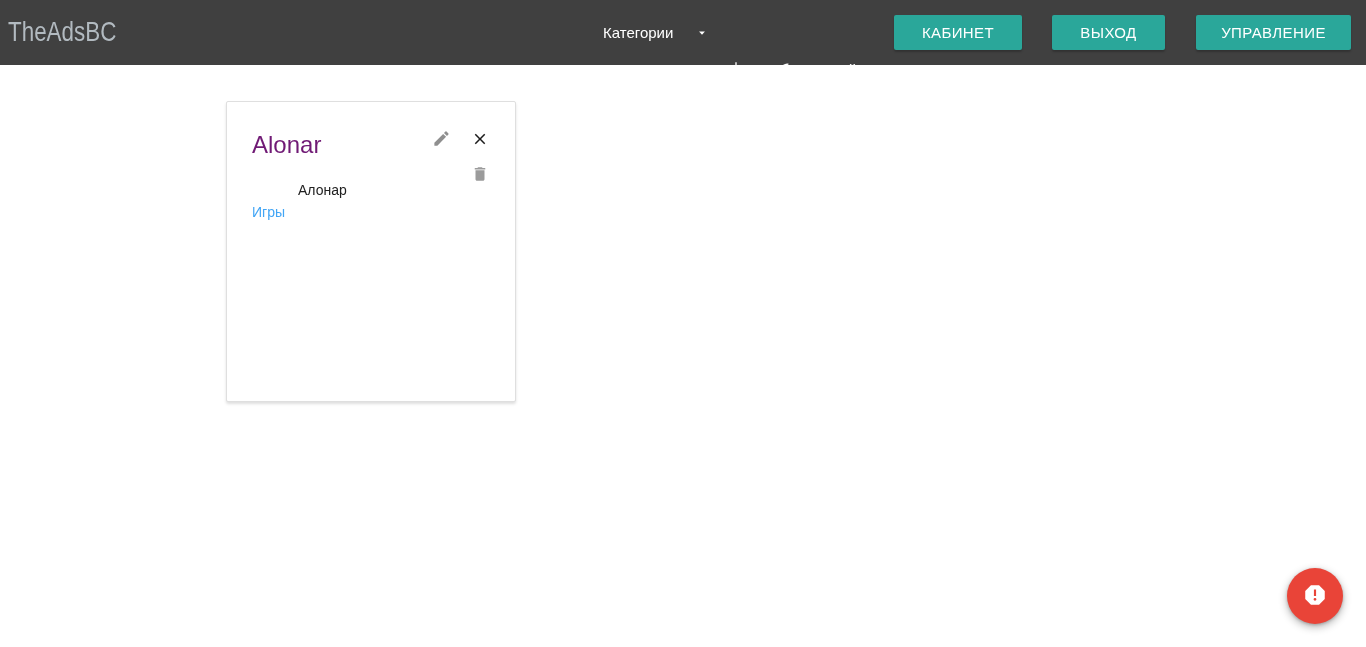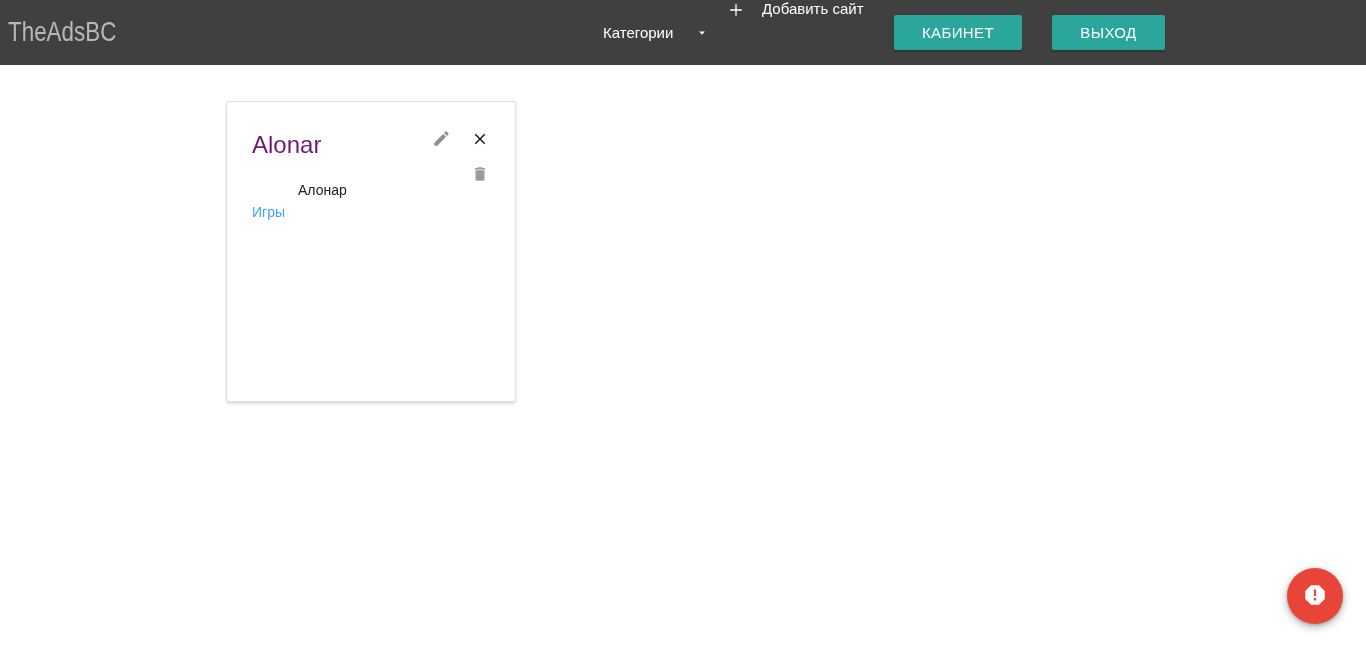--- a/index.html
+++ b/index.html
@@ -21,21 +21,21 @@
   }
   .nav-categories {
     position: absolute; left: 587px; top: 0; height: 65px;
     display: flex; align-items: center; cursor: pointer;
   }
   .nav-categories .label { color: #ffffff; font-size: 15px; margin-left: 16px; }
   .nav-categories .caret { margin-left: 22px; display: flex; align-items: center; }
 
   .nav-addsite {
     position: absolute; left: 726px; top: 0; height: 78px;
-    display: flex; align-items: flex-start; cursor: pointer;
+    display: flex; align-items: flex-end; cursor: pointer;
   }
   .nav-addsite .plus { display: flex; align-items: center; }
   .nav-addsite .label { color: #ffffff; font-size: 15px; margin-left: 16px; }
 
   .nav-btn {
     position: absolute; top: 15px; height: 35px;
     background: #2aa79a; color: #ffffff; border: none; border-radius: 2px;
     font-family: "Liberation Sans", sans-serif; font-size: 15px;
     letter-spacing: 0.4px; cursor: pointer;
     box-shadow: 0 2px 2px rgba(0,0,0,0.22);
@@ -98,20 +98,21 @@
       <span class="plus">
         <svg width="20" height="20" viewBox="0 0 24 24">
             <path d="M19 12.8h-6.2V19h-1.6v-6.2H5v-1.6h6.2V5h1.6v6.2H19z" fill="#ffffff"></path>
           </svg>
       </span>
       <span class="label">Добавить сайт</span>
     </div>
 
     <button class="nav-btn btn-cabinet">КАБИНЕТ</button>
     <button class="nav-btn btn-exit">ВЫХОД</button>
+    <button class="nav-btn btn-management">УПРАВЛЕНИЕ</button>
 
   </header>
 
   <section class="card">
 
     <div class="card-title">Alonar</div>
 
     <button class="icon-btn edit-btn">
       <span>
         <svg width="19" height="19" viewBox="0 0 24 24">

